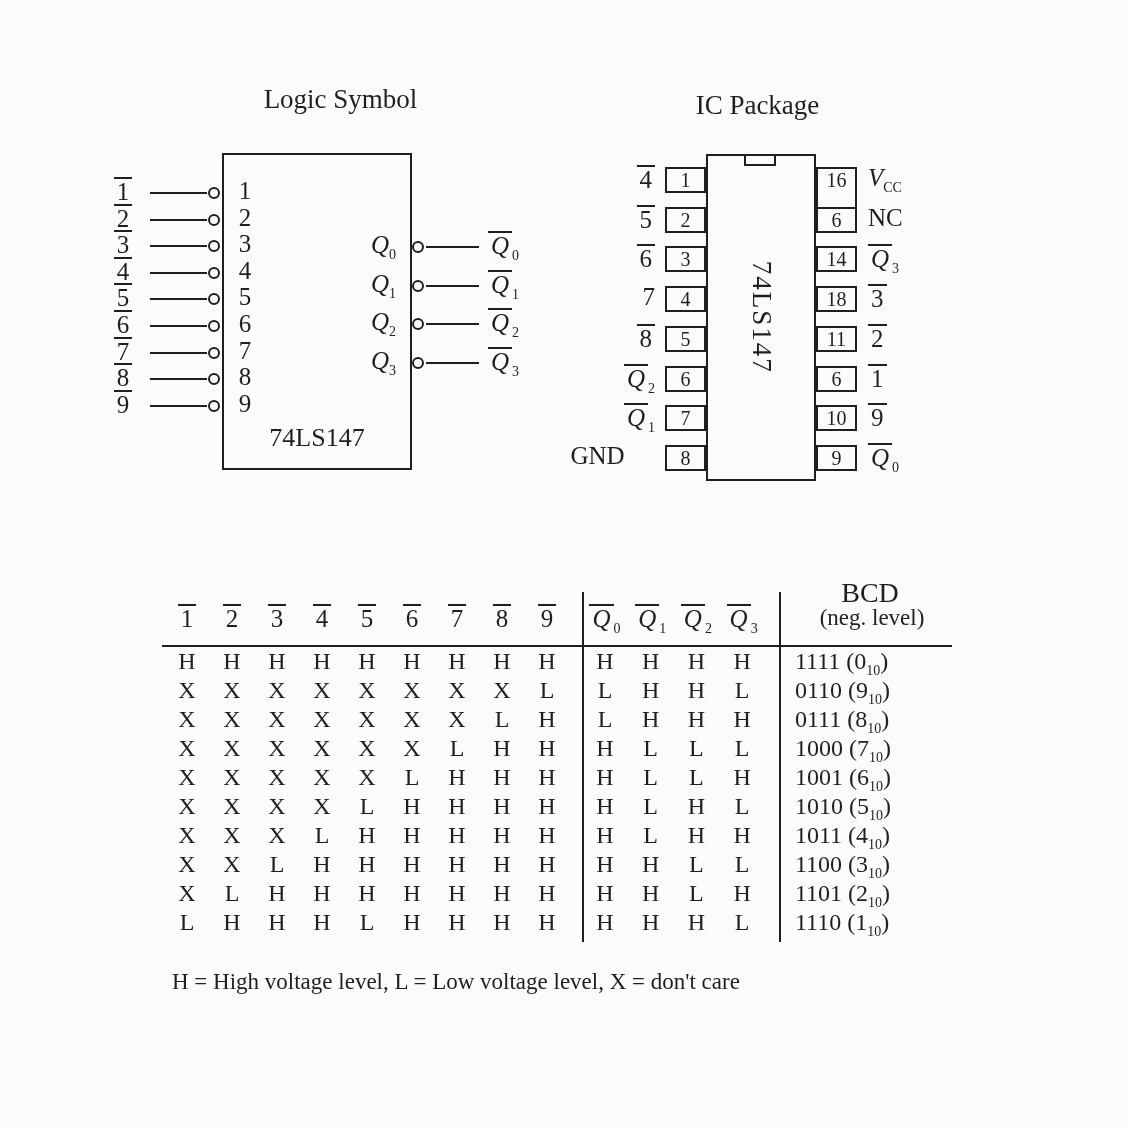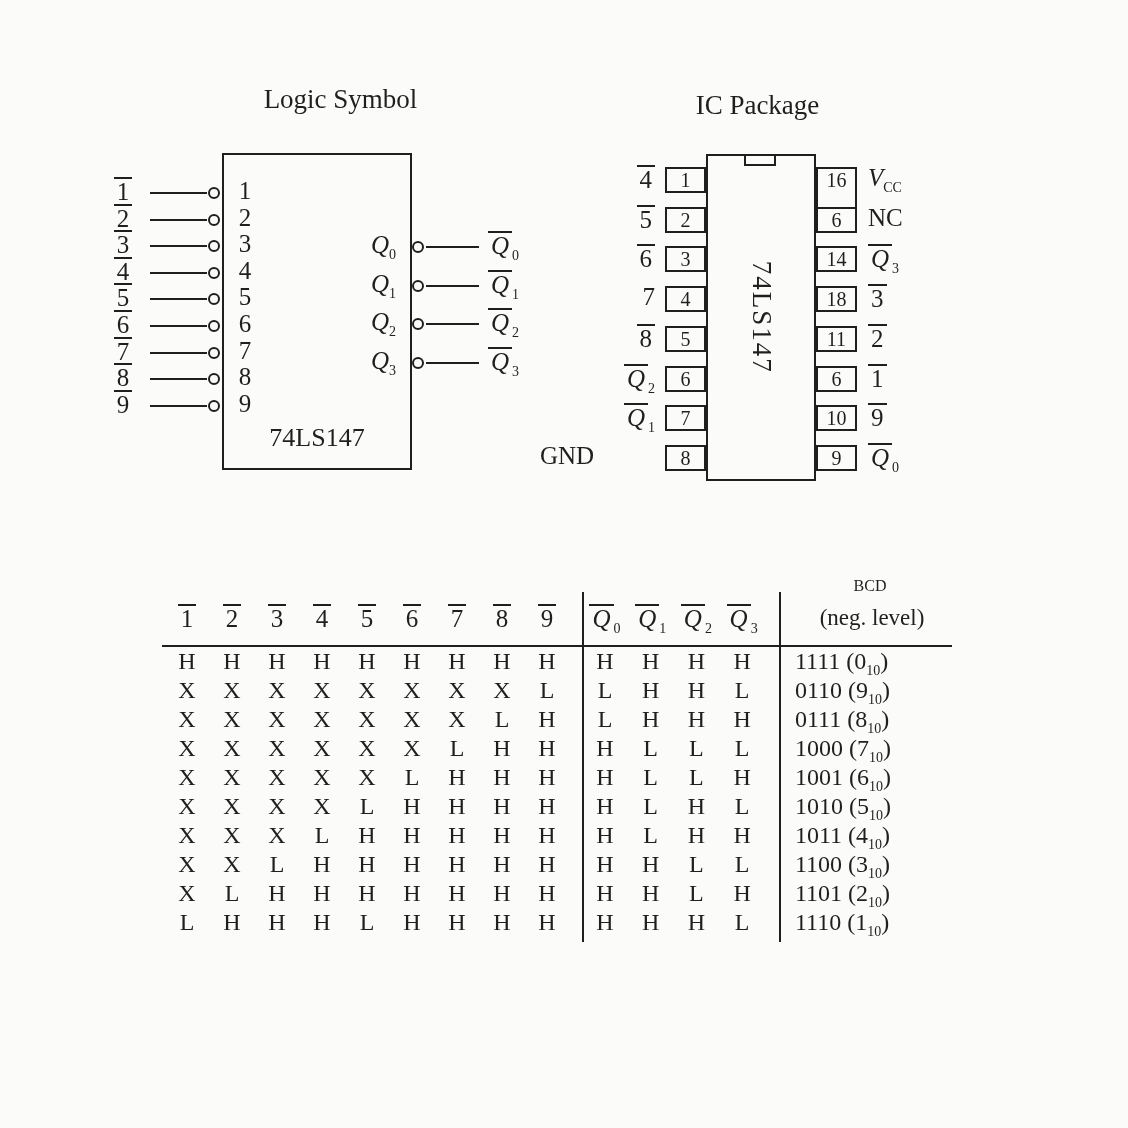--- a/index.html
+++ b/index.html
@@ -12,21 +12,21 @@
   }
   .abs { position:absolute; font-size:25px; line-height:1.05; white-space:nowrap; }
   .rect { border:2px solid #1f1f1f; }
   .bar { display:inline-block; border-top:2px solid #1f1f1f; padding:0 3px; line-height:1.0; }
   .sb  { position:relative; top:6px; font-size:14px; line-height:0; }
   .section-title { font-size:27px; text-align:center; }
   .chipname { font-size:26px; text-align:center; }
   .vwrap { display:flex; align-items:center; justify-content:center; }
   .vname { transform:rotate(90deg); font-size:27px; letter-spacing:2px; }
   .tt-title { font-size:27px; text-align:center; }
-  .bcdh { font-size:16px; text-align:center; }
+  .bcdh { font-size:28px; text-align:center; }
   .legend { font-size:23px; }
   i { font-style:italic; }
 </style>
 </head>
 <body>
 
 <div class="page">
   <div id="layer" style="position:absolute;inset:0;">
 
     <div class="abs section-title" style="left:228px;top:85px;width:225px;">Logic Symbol</div>
@@ -40,20 +40,21 @@
     <div class="abs vwrap" style="left:706px;top:154px;width:110px;height:327px;">
       <span class="vname">74LS147</span>
     </div>
 
     <div class="abs bcdh" style="left:795px;top:578px;width:150px;">BCD</div>
     <div class="abs bcdh" style="left:783px;top:606px;width:178px;font-size:23px;">(neg. level)</div>
     <div class="abs" style="left:162px;top:645px;width:790px;height:2px;background:#1f1f1f;"></div>
     <div class="abs" style="left:582px;top:592px;width:2px;height:350px;background:#1f1f1f;"></div>
     <div class="abs" style="left:779px;top:592px;width:2px;height:350px;background:#1f1f1f;"></div>
 
+    <div class="abs legend" style="left:172px;top:970px;">H = High voltage level, L = Low voltage level, X = don't care</div>
   <div class="abs" style="left: 106px; top: 177px; width: 34px; text-align: center;"><span class="bar">1</span></div>
       <div class="abs" style="left: 150px; top: 192px; width: 57px; height: 2px; background: rgb(31, 31, 31);"></div>
       <div class="abs" style="left: 208px; top: 187px; width: 12px; height: 12px; border: 2px solid rgb(31, 31, 31); border-radius: 50%;"></div>
       <div class="abs" style="left: 232px; top: 178px; width: 26px; text-align: center;">1</div>
       <div class="abs" style="left: 106px; top: 203.6px; width: 34px; text-align: center;"><span class="bar">2</span></div>
       <div class="abs" style="left: 150px; top: 218.6px; width: 57px; height: 2px; background: rgb(31, 31, 31);"></div>
       <div class="abs" style="left: 208px; top: 213.6px; width: 12px; height: 12px; border: 2px solid rgb(31, 31, 31); border-radius: 50%;"></div>
       <div class="abs" style="left: 232px; top: 204.6px; width: 26px; text-align: center;">2</div>
       <div class="abs" style="left: 106px; top: 230.2px; width: 34px; text-align: center;"><span class="bar">3</span></div>
       <div class="abs" style="left: 150px; top: 245.2px; width: 57px; height: 2px; background: rgb(31, 31, 31);"></div>
@@ -106,21 +107,21 @@
       <div class="abs" style="left: 540px; top: 244.4px; width: 115px; text-align: right;"><span class="bar">6</span></div>
       <div class="abs" style="left: 665px; top: 246.4px; width: 41px; height: 26px; border: 2px solid rgb(31, 31, 31); text-align: center; font-size: 20px; line-height: 22px;">3</div>
       <div class="abs" style="left: 540px; top: 284.1px; width: 115px; text-align: right;">7</div>
       <div class="abs" style="left: 665px; top: 286.1px; width: 41px; height: 26px; border: 2px solid rgb(31, 31, 31); text-align: center; font-size: 20px; line-height: 22px;">4</div>
       <div class="abs" style="left: 540px; top: 323.8px; width: 115px; text-align: right;"><span class="bar">8</span></div>
       <div class="abs" style="left: 665px; top: 325.8px; width: 41px; height: 26px; border: 2px solid rgb(31, 31, 31); text-align: center; font-size: 20px; line-height: 22px;">5</div>
       <div class="abs" style="left: 540px; top: 363.5px; width: 115px; text-align: right;"><span class="bar"><i>Q</i></span><span class="sb">2</span></div>
       <div class="abs" style="left: 665px; top: 365.5px; width: 41px; height: 26px; border: 2px solid rgb(31, 31, 31); text-align: center; font-size: 20px; line-height: 22px;">6</div>
       <div class="abs" style="left: 540px; top: 403.2px; width: 115px; text-align: right;"><span class="bar"><i>Q</i></span><span class="sb">1</span></div>
       <div class="abs" style="left: 665px; top: 405.2px; width: 41px; height: 26px; border: 2px solid rgb(31, 31, 31); text-align: center; font-size: 20px; line-height: 22px;">7</div>
-      <div class="abs" style="left: 540px; top: 442.9px; width: 115px; text-align: left;">GND</div>
+      <div class="abs" style="left: 540px; top: 442.9px; width: 115px; text-align: center;">GND</div>
       <div class="abs" style="left: 665px; top: 444.9px; width: 41px; height: 26px; border: 2px solid rgb(31, 31, 31); text-align: center; font-size: 20px; line-height: 22px;">8</div>
       <div class="abs" style="left: 816px; top: 167px; width: 41px; height: 42px; border: 2px solid rgb(31, 31, 31); text-align: center; font-size: 20px; line-height: 22px;">16</div>
       <div class="abs" style="left: 868px; top: 165px; width: 130px;"><i>V</i><span class="sb">CC</span></div>
       <div class="abs" style="left: 816px; top: 206.7px; width: 41px; height: 26px; border: 2px solid rgb(31, 31, 31); text-align: center; font-size: 20px; line-height: 22px;">6</div>
       <div class="abs" style="left: 868px; top: 204.7px; width: 130px;">NC</div>
       <div class="abs" style="left: 816px; top: 246.4px; width: 41px; height: 26px; border: 2px solid rgb(31, 31, 31); text-align: center; font-size: 20px; line-height: 22px;">14</div>
       <div class="abs" style="left: 868px; top: 244.4px; width: 130px;"><span class="bar"><i>Q</i></span><span class="sb">3</span></div>
       <div class="abs" style="left: 816px; top: 286.1px; width: 41px; height: 26px; border: 2px solid rgb(31, 31, 31); text-align: center; font-size: 20px; line-height: 22px;">18</div>
       <div class="abs" style="left: 868px; top: 284.1px; width: 130px;"><span class="bar">3</span></div>
       <div class="abs" style="left: 816px; top: 325.8px; width: 41px; height: 26px; border: 2px solid rgb(31, 31, 31); text-align: center; font-size: 20px; line-height: 22px;">11</div>

